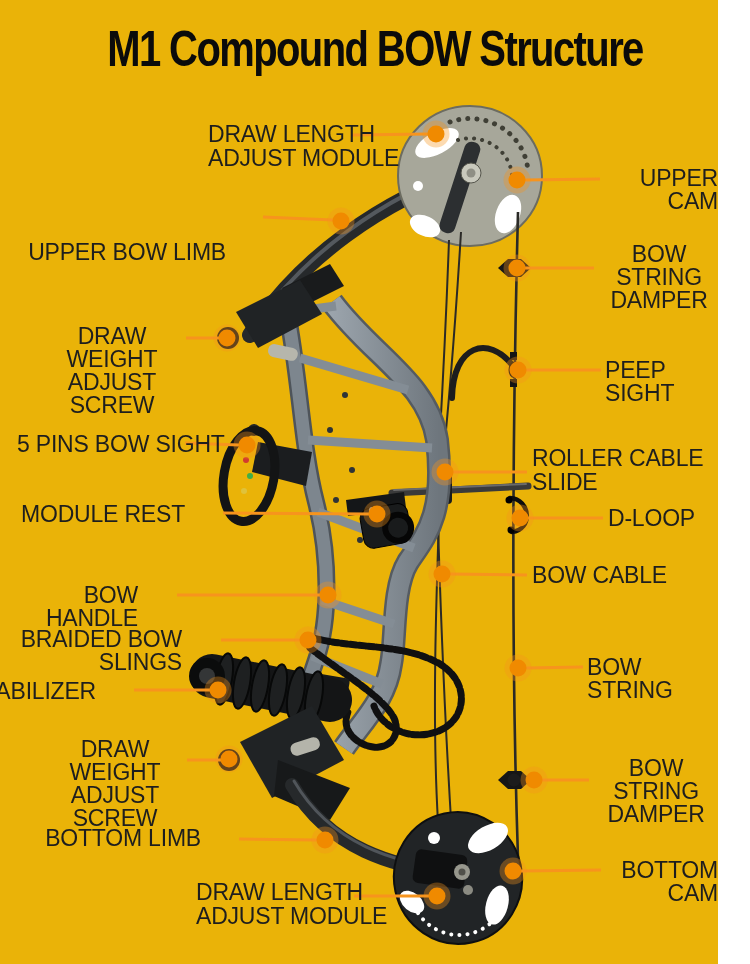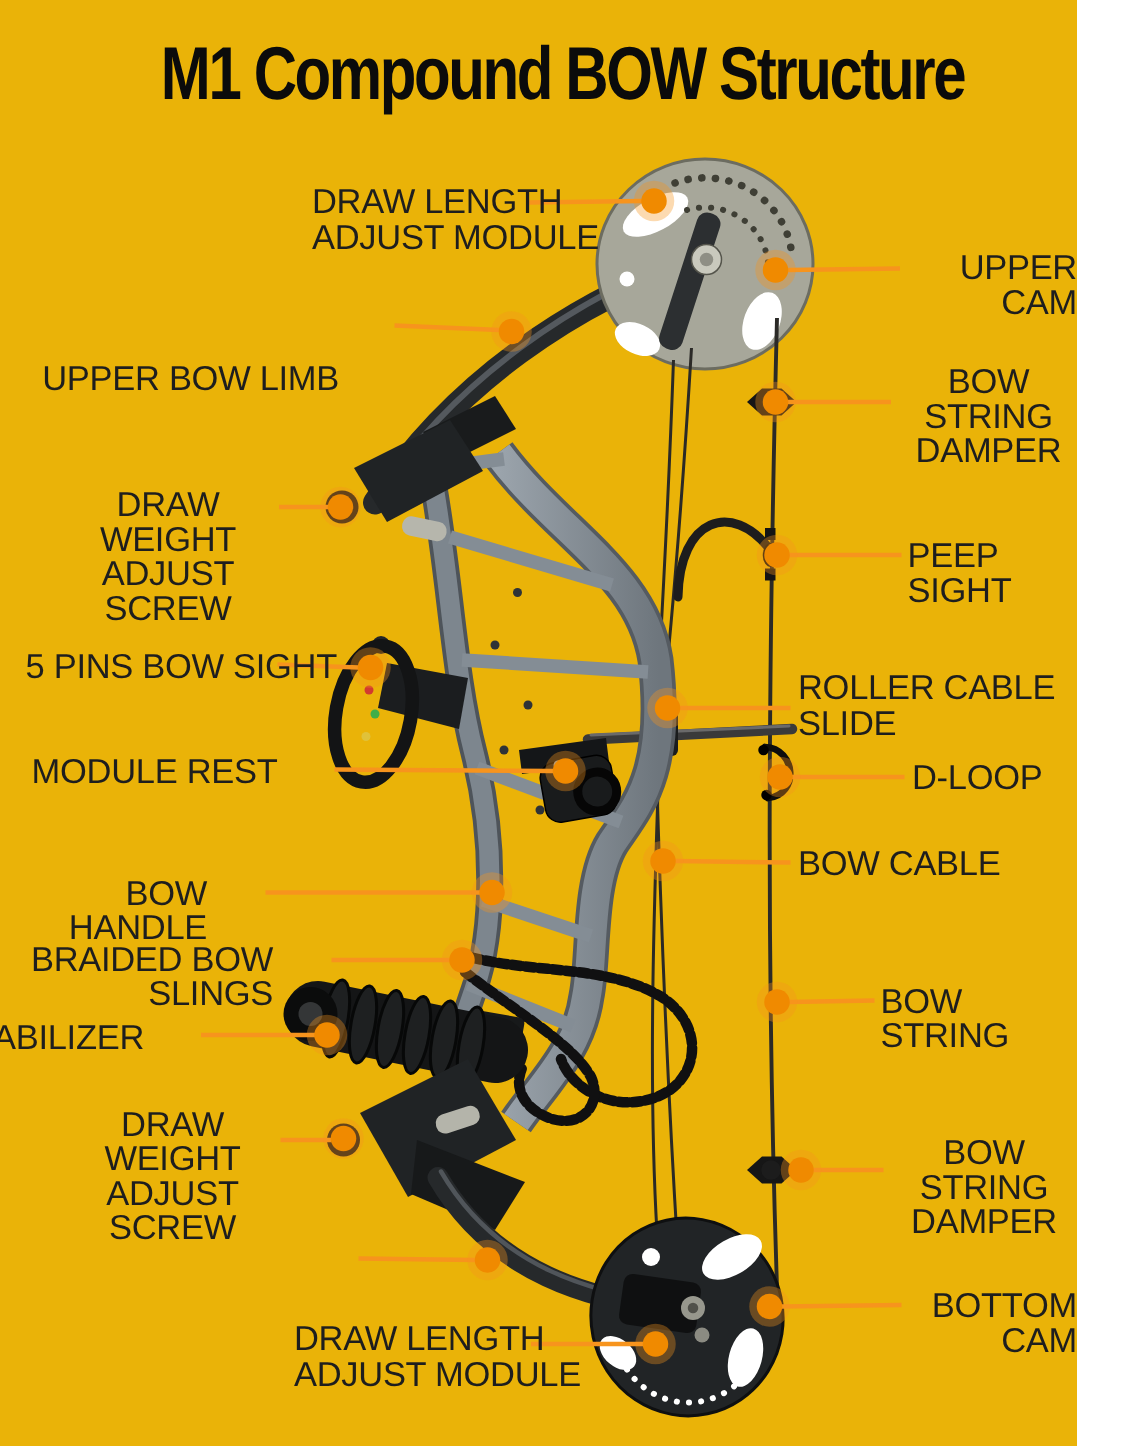--- a/index.html
+++ b/index.html
@@ -304,17 +304,18 @@
   <div class="label" style="left:608px; top:507px;">D-LOOP</div>
   <div class="label ta-r" style="right:580px; top:584px;">BOW HANDLE</div>
   <div class="label" style="left:532px; top:564px;">BOW CABLE</div>
   <div class="label ta-r" style="right:536px; top:628px;">BRAIDED BOW SLINGS</div>
   <div class="label" style="left:587px; top:656px;">BOW STRING</div>
   <div class="label ta-r" style="right:622px; top:680px;">STABILIZER</div>
   <div class="label ta-c" style="left:40px; top:738px; width:150px;">DRAW WEIGHT
 ADJUST SCREW</div>
   <div class="label ta-c" style="left:594px; top:757px; width:124px;">BOW STRING
 DAMPER</div>
+  <div class="label ta-r" style="right:517px; top:827px;">BOTTOM LIMB</div>
   <div class="label" style="left:608px; top:859px;text-align:right;">BOTTOM CAM</div>
   <div class="label lh24" style="left:196px; top:880px;">DRAW LENGTH
 ADJUST MODULE</div>
 
 </div>
 
 </body></html>

